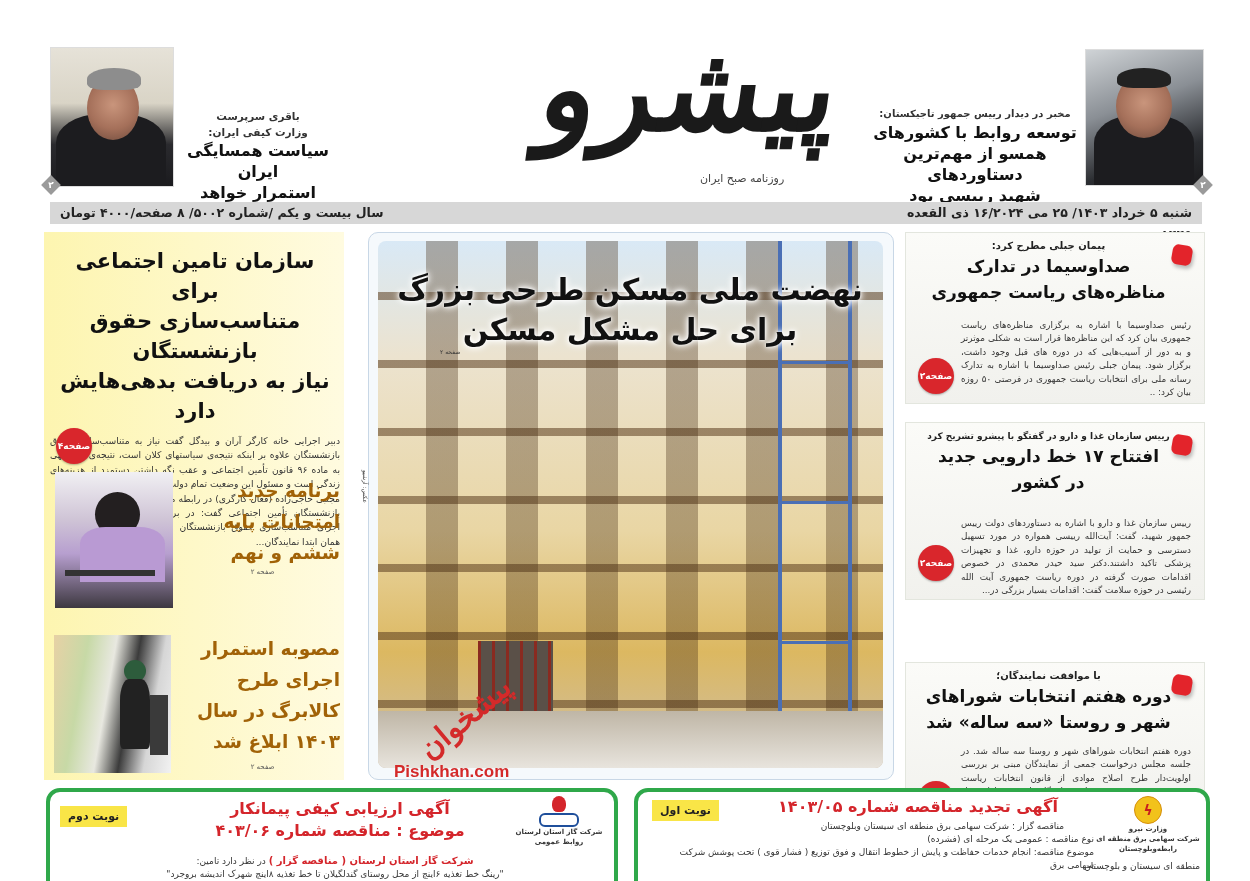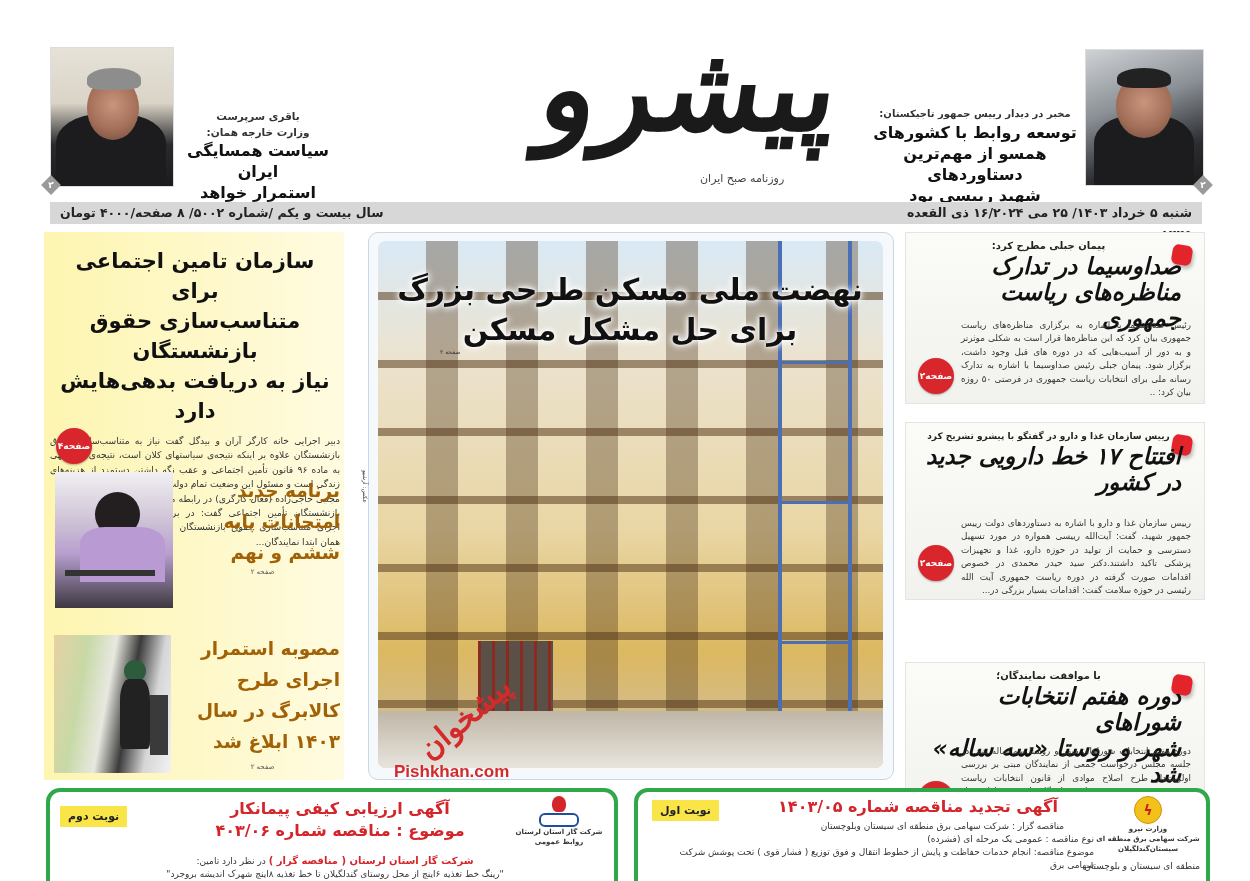--- a/index.html
+++ b/index.html
@@ -34,21 +34,21 @@
        repeating-linear-gradient(0deg, rgba(0,0,0,0) 0px, rgba(0,0,0,0) 60px, rgba(90,60,30,.55) 60px, rgba(90,60,30,.55) 68px),
        linear-gradient(180deg,#d9e9f6 0%,#ece3cf 22%,#e9d6a4 55%,#dcb861 78%,#cdbfa8 100%); }
   .main-title { font-size:30px; font-weight:bold; color:#111; line-height:40px; text-align:center;
      text-shadow:0 0 3px #fff, 0 0 6px #fff, 0 0 8px #fff; }
   .watermark-fa { color:#d42a2a; font-family:"DejaVu Serif", serif; font-size:30px; font-weight:bold; transform:rotate(-40deg); }
   .watermark-en { color:#d42a2a; font-family:"Liberation Sans", sans-serif; font-size:17px; font-weight:bold; direction:ltr; }
   
   .news-box { background:linear-gradient(180deg,#fbfbf8 0%,#f1f1ed 100%); border:1px solid #e3e6de; }
   .news-dot { width:20px; height:20px; background:#e3242b; border-radius:6px; transform:rotate(10deg); box-shadow:2px 3px 4px rgba(0,0,0,.25); }
   .news-kicker { font-size:10px; font-weight:bold; color:#222; text-align:center; line-height:14px; }
-  .news-title { font-size:23px; font-weight:bold; color:#111; text-align:right; line-height:26px;font-style:italic; }
+  .news-title { font-size:17px; font-weight:bold; color:#111; text-align:center; line-height:26px; }
   .news-body { font-size:8.8px; color:#333; line-height:13.4px; text-align:justify; }
   
   .ad { border:4px solid #2fa84a; border-radius:14px; background:#fff; }
   .ad-tag { background:#f9e547; font-size:11px; font-weight:bold; color:#222; padding:4px 8px; }
   .ad-title { color:#d4252b; font-size:16px; font-weight:bold; text-align:center; line-height:22px; }
   .ad-line { font-size:9px; color:#333; line-height:13px; }
   .ad-red { color:#d4252b; font-weight:bold; font-size:10px; }
   .logo-small { font-size:7px; font-weight:bold; color:#333; text-align:center; line-height:10px; }
 </style>
 </head>
@@ -77,21 +77,21 @@
   <div class="abs photo" style="left:50px;top:47px;width:122px;height:138px;background:linear-gradient(180deg,#e6e2d8 0%,#d9d4c6 40%,#2a2a2e 70%,#1b1b1e 100%);">
     <div class="suit" style="left:5px;width:110px;height:72px;"></div>
     <div class="face" style="left:36px;top:28px;width:52px;height:64px;"></div>
     <div class="hair" style="left:36px;top:20px;width:54px;height:22px;"></div>
   </div>
   <div class="diamond" style="left:44px;top:178px;">
       <span>۲</span>
     </div>
   <div class="abs" style="left:178px;top:108px;width:160px;">
     <div class="kicker-sm">باقری سرپرست</div>
-    <div class="kicker-sm">وزارت خارجه همان:</div>
+    <div class="kicker-sm">وزارت کیفی ایران:</div>
     <div class="head-lg">سیاست همسایگی ایران</div>
     <div class="head-lg">استمرار خواهد یافت</div>
   </div>
 
   <div class="abs datebar" style="left:866px;top:202px;width:316px;">
     <span>شنبه ۵ خرداد ۱۴۰۳/ ۲۵ می ۱۶/۲۰۲۴ ذی القعده ۱۴۴۵</span>
   </div>
   <div class="abs datebar" style="left:50px;top:202px;width:805px;text-align:left;">
     <span style="direction:rtl;display:inline-block;">سال بیست و یکم /شماره ۵۰۰۲/ ۸ صفحه/۴۰۰۰ تومان</span>
   </div>
@@ -208,21 +208,21 @@
   </div>
 </div>
 
 <div class="abs ad" style="left:634px;top:788px;width:568px;height:110px;">
   <div class="abs ad-tag" style="left:14px;top:8px;">نوبت اول</div>
   <div class="abs ad-title" style="left:120px;top:4px;width:320px;">آگهی تجدید مناقصه شماره ۱۴۰۳/۰۵</div>
   <div class="abs" style="right:6px;top:4px;width:104px;">
     <div style="margin:0 auto;width:26px;height:26px;border-radius:50%;background:#f2c21b;border:1px solid #d68f0b;text-align:center;line-height:26px;color:#c81e1e;font-size:14px;font-weight:bold;">ϟ</div>
     <div class="logo-small">وزارت نیرو</div>
     <div class="logo-small">شرکت سهامی برق منطقه ای</div>
-    <div class="logo-small">سیستان‌گندلگیلان</div>
+    <div class="logo-small">رابطه‌وبلوچستان</div>
   </div>
   <div class="abs ad-line" style="right:112px;top:28px;width:440px;">
     <div style="padding-right:30px;">مناقصه گزار : شرکت سهامی برق منطقه ای سیستان وبلوچستان</div>
     <div>نوع مناقصه : عمومی یک مرحله ای (فشرده)</div>
     <div>موضوع مناقصه: انجام خدمات حفاظت و پایش از خطوط انتقال و فوق توزیع ( فشار قوی ) تحت پوشش شرکت سهامی برق</div>
   </div>
   <div class="abs ad-line" style="right:6px;top:68px;">منطقه ای سیستان و بلوچستان</div>
 </div>
 
 </body></html>

